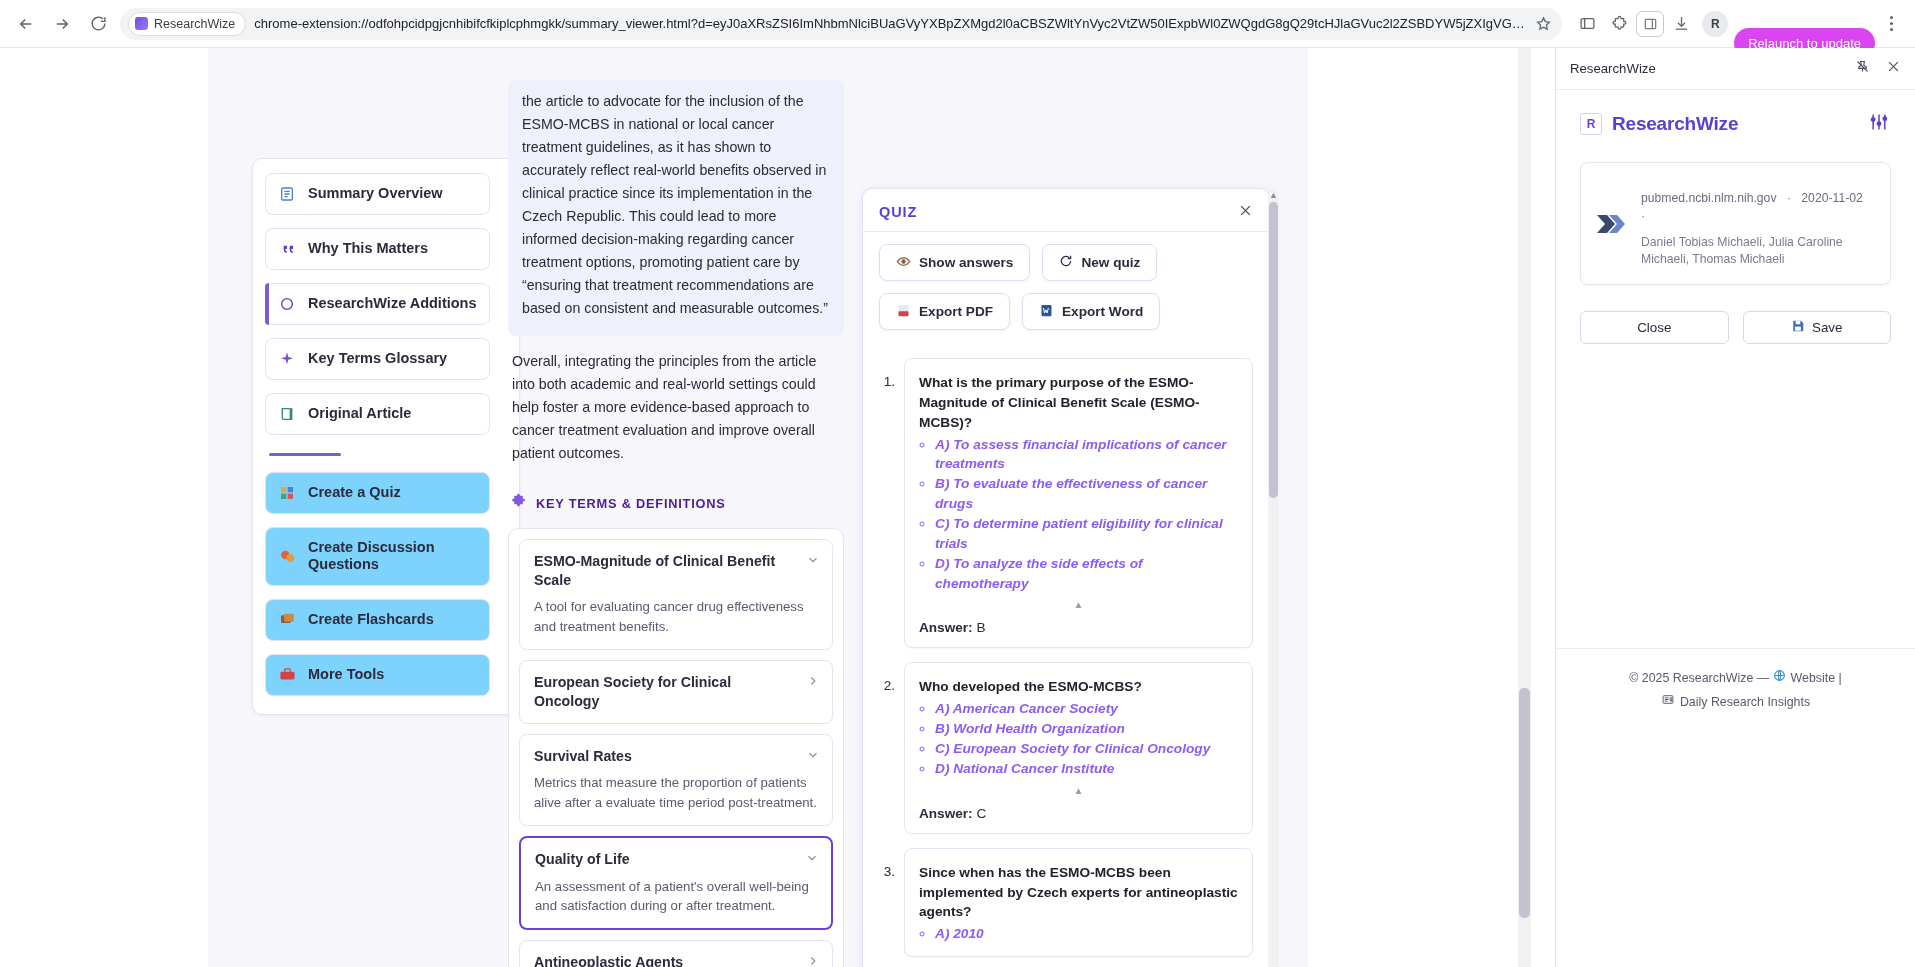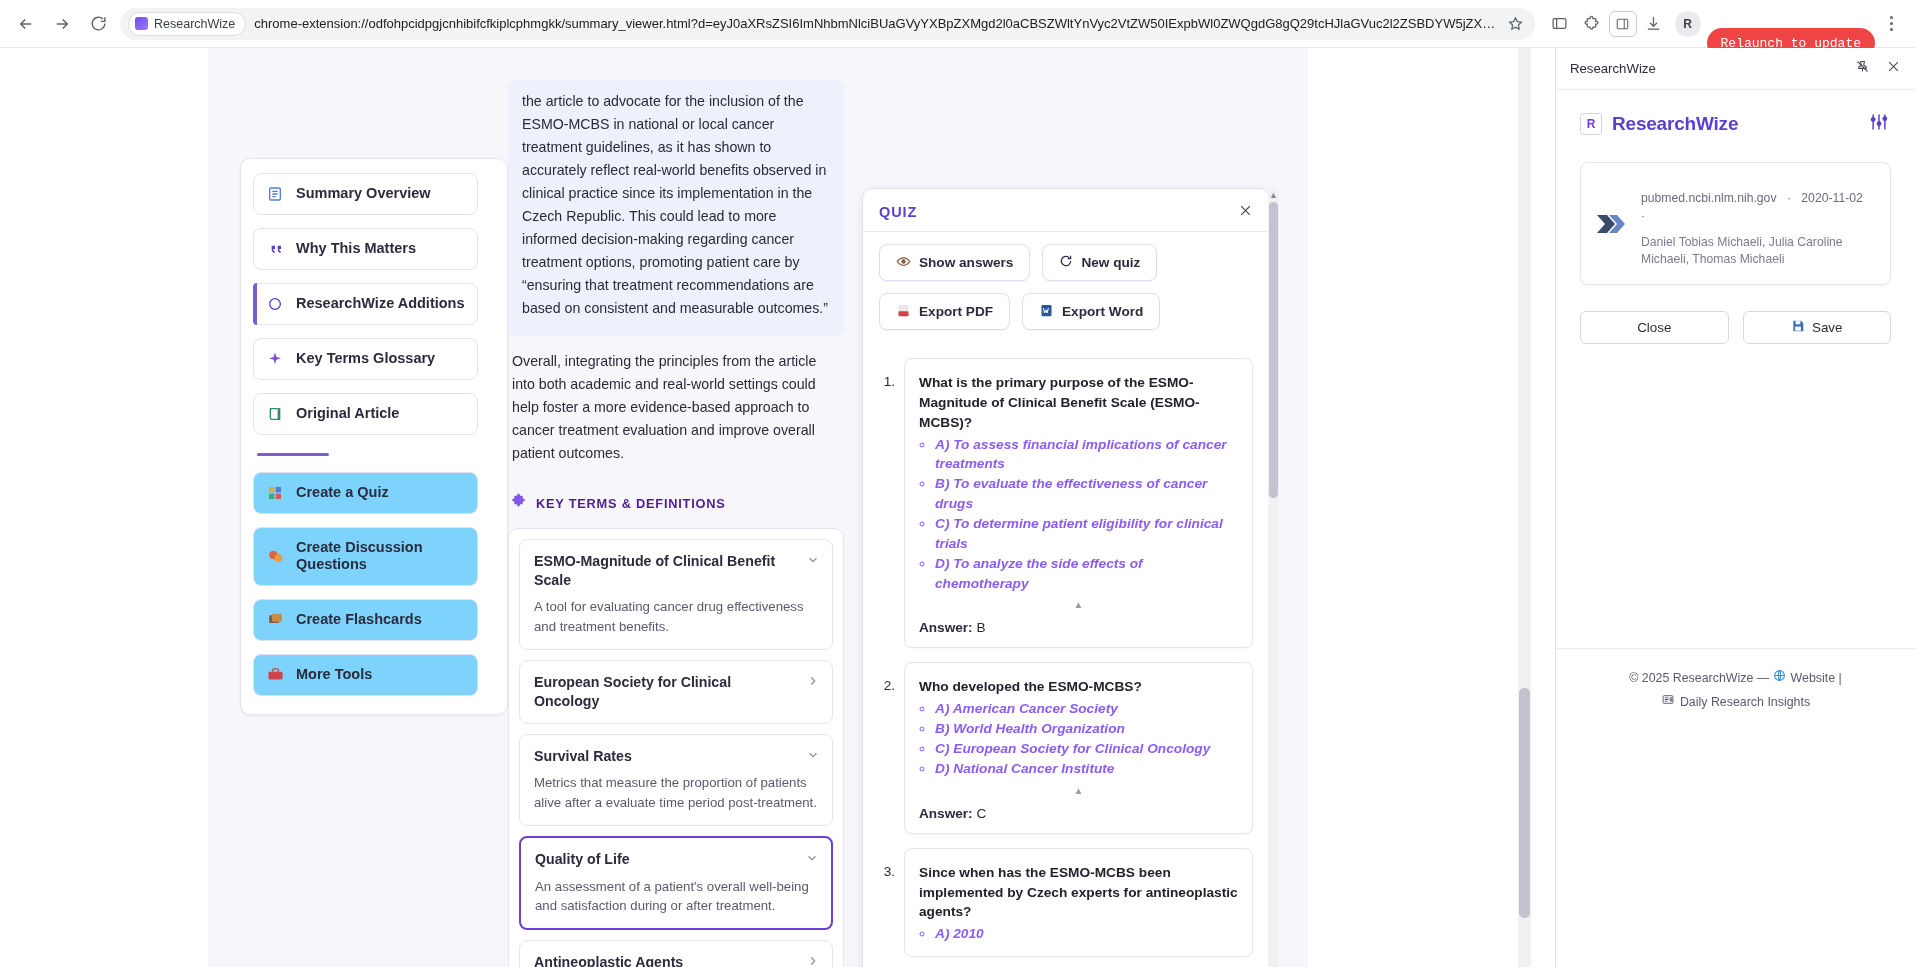--- a/index.html
+++ b/index.html
@@ -59,41 +59,41 @@
   .chrome-icon.boxed {
     border: 1px solid #c6cad1; border-radius: 6px; width: 28px; height: 26px;
   }
   .avatar-circle {
     width: 26px; height: 26px; border-radius: 50%;
     background: #e8eaed; color: #3c4043;
     display: flex; align-items: center; justify-content: center;
     font-size: 12px; font-weight: bold; margin: 0 4px;
   }
   .relaunch-btn {
-    background: #ef4444; color: #fff; border: none; border-radius: 15px;
-    height: 30px; padding: 0 14px; font-size: 13px; font-family: Liberation Mono, monospace;
+    background: #d946ef; color: #fff; border: none; border-radius: 15px;
+    height: 30px; padding: 0 14px; font-size: 13px; font-family: Liberation Sans, sans-serif;
     white-space: nowrap; cursor: pointer; margin-top: 39px;
   }
   .kebab { width: 28px; height: 30px; display:flex; flex-direction:column; align-items:center; justify-content:center; gap:3px; }
   .kebab i { width: 3px; height: 3px; background: #5f6368; border-radius: 50%; display:block;}
 
   
   .page {
     position: absolute; top: 48px; left: 0; width: 1555px; height: 919px;
     background: #ffffff;
     overflow: hidden;
   }
   .page-bg {
     position: absolute; top: 0; left: 208px; width: 1100px; height: 919px;
     background: #f7f6fb;
   }
 
   
   .nav-card {
-    position: absolute; left: 240px; top: 110px; width: 268px;
+    position: absolute; left: 252px; top: 110px; width: 268px;
     background: #ffffff; border: 1px solid #e6e4f0; border-radius: 10px;
     padding: 14px 29px 18px 12px;
     box-shadow: 0 1px 3px rgba(40,30,90,0.06);
   }
   .nav-item {
     display: flex; align-items: center; gap: 12px;
     border: 1px solid #e3e0f2; border-radius: 8px;
     padding: 11px 12px; margin-bottom: 13px;
     background: #fff; cursor: pointer;
     position: relative;

